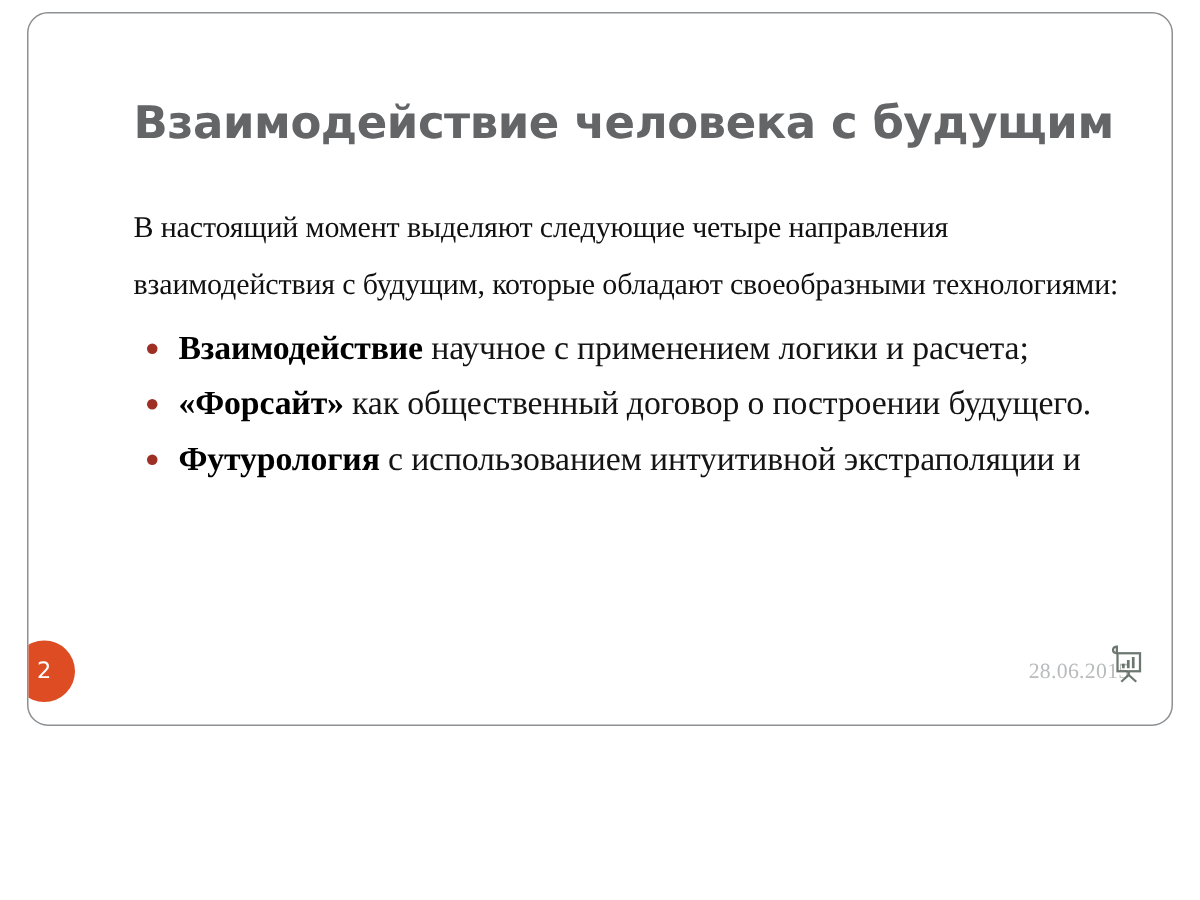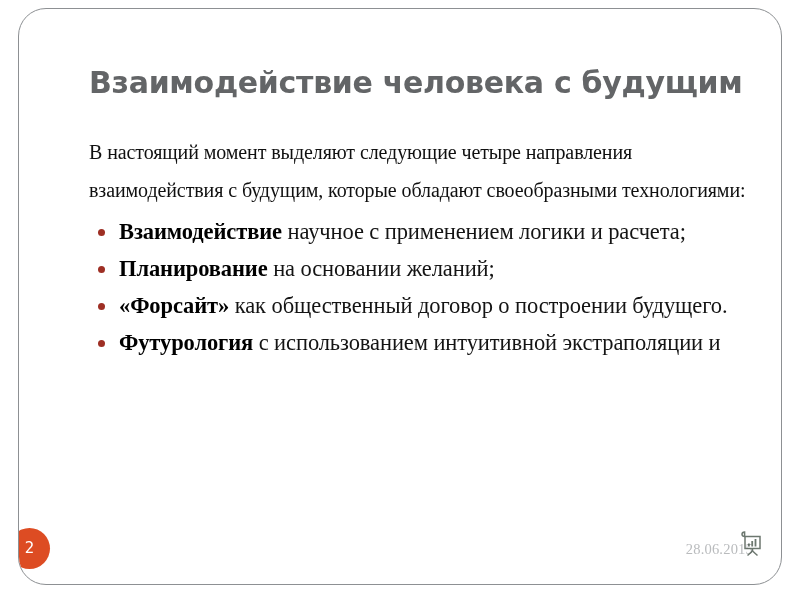--- a/index.html
+++ b/index.html
@@ -15,24 +15,24 @@
     font-family: "Liberation Serif", "DejaVu Serif", serif;
     -webkit-font-smoothing: antialiased;
   }
 
   
   .slide {
     position: absolute;
     left: 18px;
     top: 8px;
     width: 764px;
-    height: 577px;
+    height: 476px;
     box-sizing: border-box;
     border: 1.3px solid #8d9093;
-    border-radius: 28px;
+    border-radius: 14px;
     background: #ffffff;
     overflow: hidden;
     text-decoration: underline;
   }
 
   
   .slide-title {
     position: absolute;
     left: 70px;
     top: 36px;
@@ -167,23 +167,20 @@
   <div class="body-area">
 
     <p class="lead">В настоящий момент выделяют следующие четыре направления взаимодействия с будущим, которые обладают своеобразными технологиями:</p>
 
     <ul class="bullet-list">
 
       <li class="bullet-item">
         <span class="bullet-strong">Взаимодействие</span><span> научное с применением логики и расчета;</span>
       </li>
 
-      <li class="bullet-item">
-        <span class="bullet-strong">Планирование</span><span> на основании желаний;</span>
-      </li>
 
       <li class="bullet-item">
         <span class="bullet-strong">«Форсайт»</span><span> как общественный договор о построении будущего.</span>
       </li>
 
       <li class="bullet-item">
         <span class="bullet-strong">Футурология</span><span> с использованием интуитивной экстраполяции и</span>
       </li>
 
     </ul>

